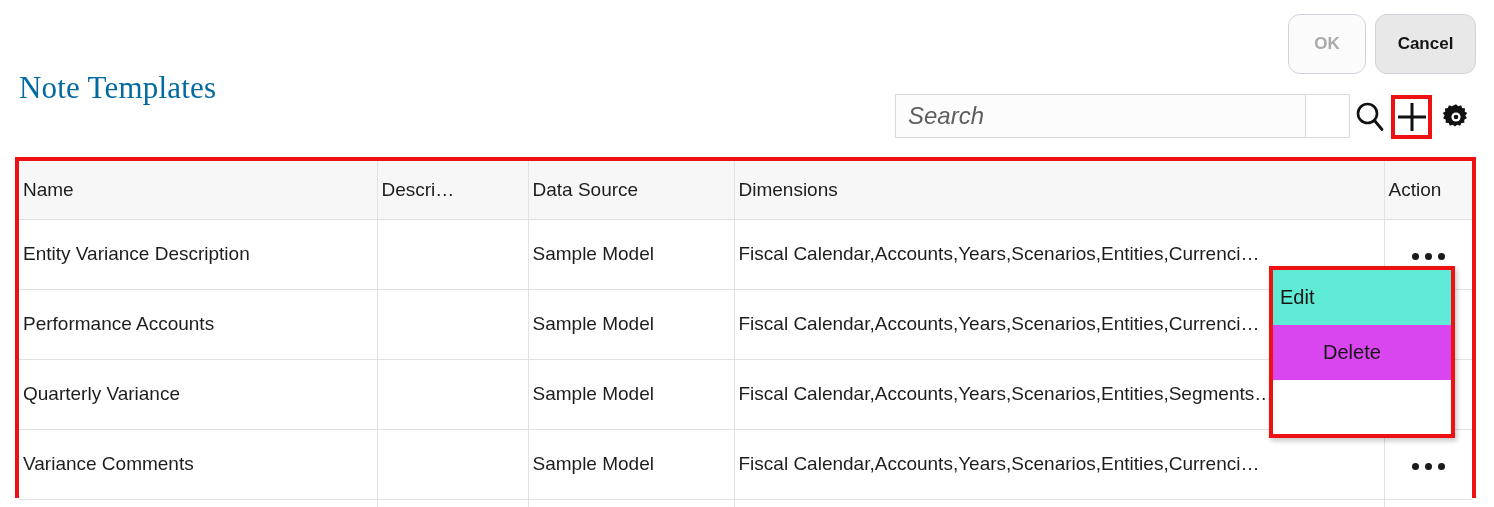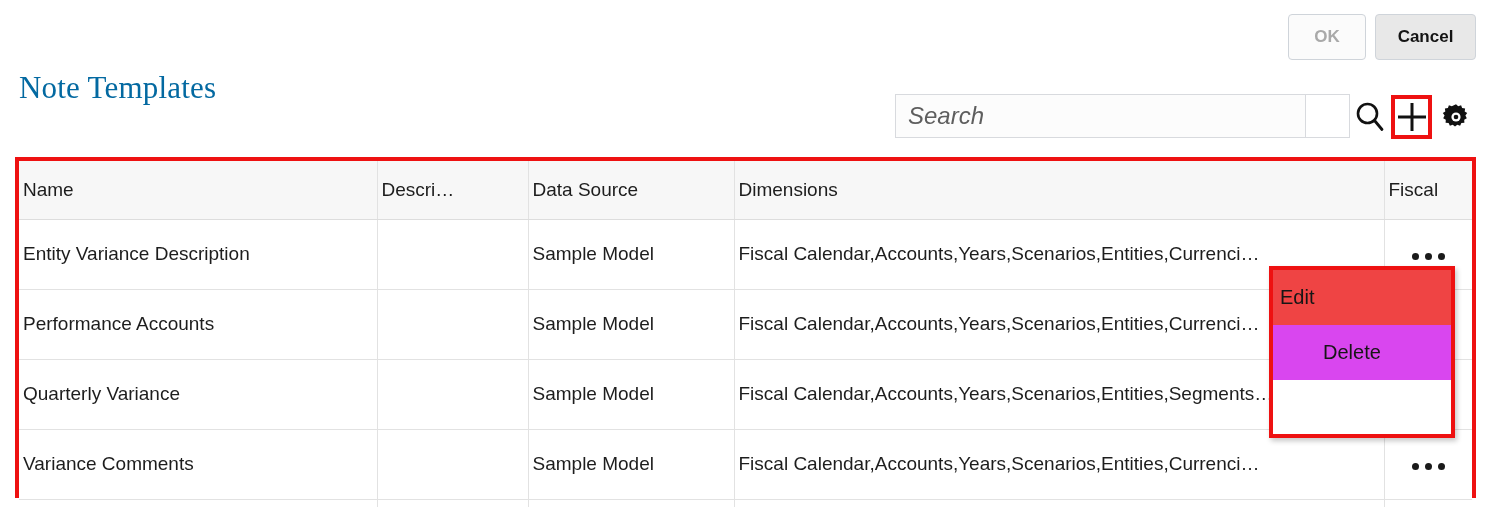--- a/index.html
+++ b/index.html
@@ -29,22 +29,22 @@
     font-size: 31px;
     color: #0369a1;
     letter-spacing: 0.2px;
     line-height: 40px;
     white-space: nowrap;
     margin-top: 48px;
   }
 
   .btn {
     position: absolute;
-    height: 46px;
-    border-radius: 4px;
+    height: 60px;
+    border-radius: 12px;
     border: 1px solid #cfd4da;
     font-family: "Liberation Sans", sans-serif;
     font-size: 17px;
     display: flex;
     align-items: center;
     justify-content: center;
     padding: 0 10px;
     user-select: none;
   }
   .btn-ok {
@@ -191,21 +191,21 @@
   .ctx-item {
     height: 55px;
     display: flex;
     align-items: center;
     padding-left: 50px;
     font-size: 20px;
     color: #161616;
     background: #d946ef;
     white-space: nowrap;
   }
-  .ctx-item.is-highlighted { background: #ef4444; padding-left: 7px; }
+  .ctx-item.is-highlighted { background: #5eead4; padding-left: 7px; }
 </style>
 </head>
 <body>
 
 <div id="root">
 
   <div class="page-title">Note Templates</div>
 
   <div class="btn btn-ok">OK</div>
   <div class="btn btn-cancel">Cancel</div>
@@ -247,21 +247,21 @@
           <col class="col-src">
           <col class="col-dim">
           <col class="col-action">
       </colgroup>
       <thead>
         <tr>
           <th>Name</th>
           <th>Descri…</th>
           <th>Data Source</th>
           <th>Dimensions</th>
-          <th>Fiscal</th>
+          <th>Action</th>
         </tr>
       </thead>
       <tbody>
         <tr class="row-body row-alt">
           <td>Entity Variance Description</td>
           <td></td>
           <td>Sample Model</td>
           <td>Fiscal Calendar,Accounts,Years,Scenarios,Entities,Currenci…</td>
           <td class="action-cell">
             <span class="dots">

